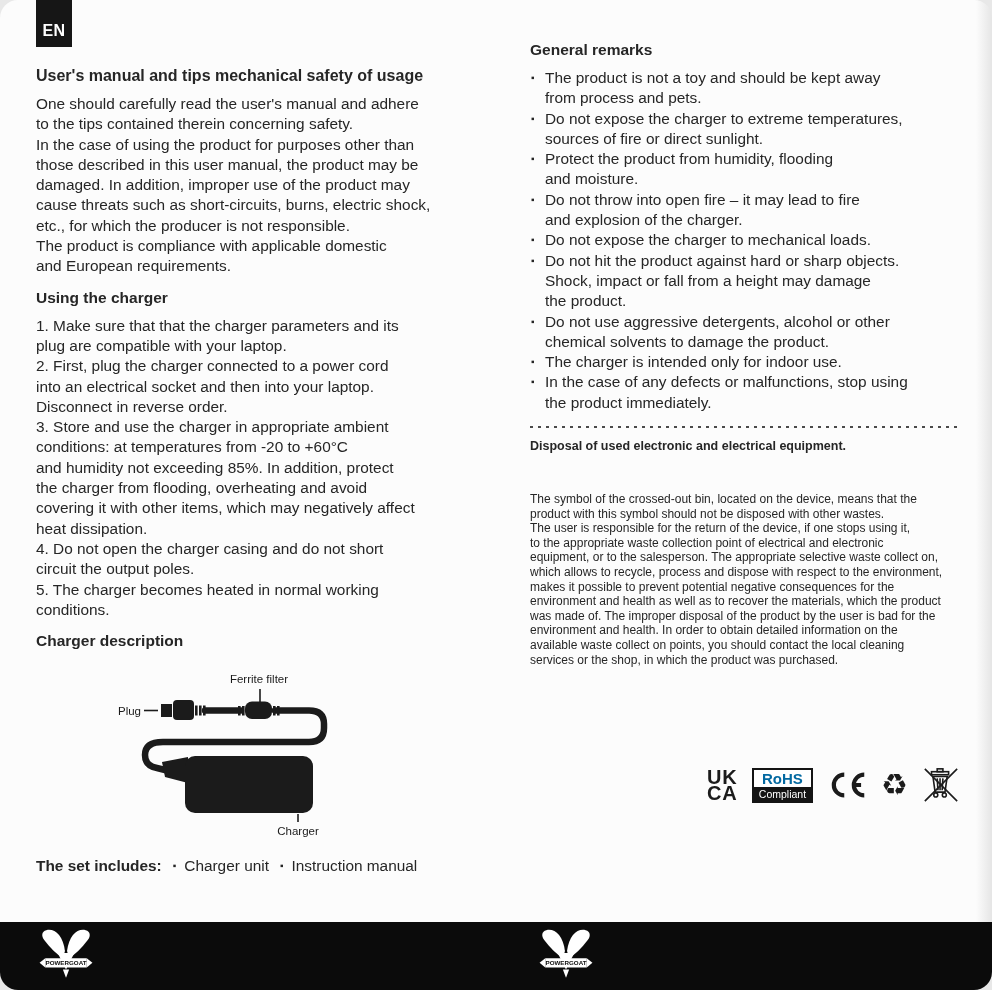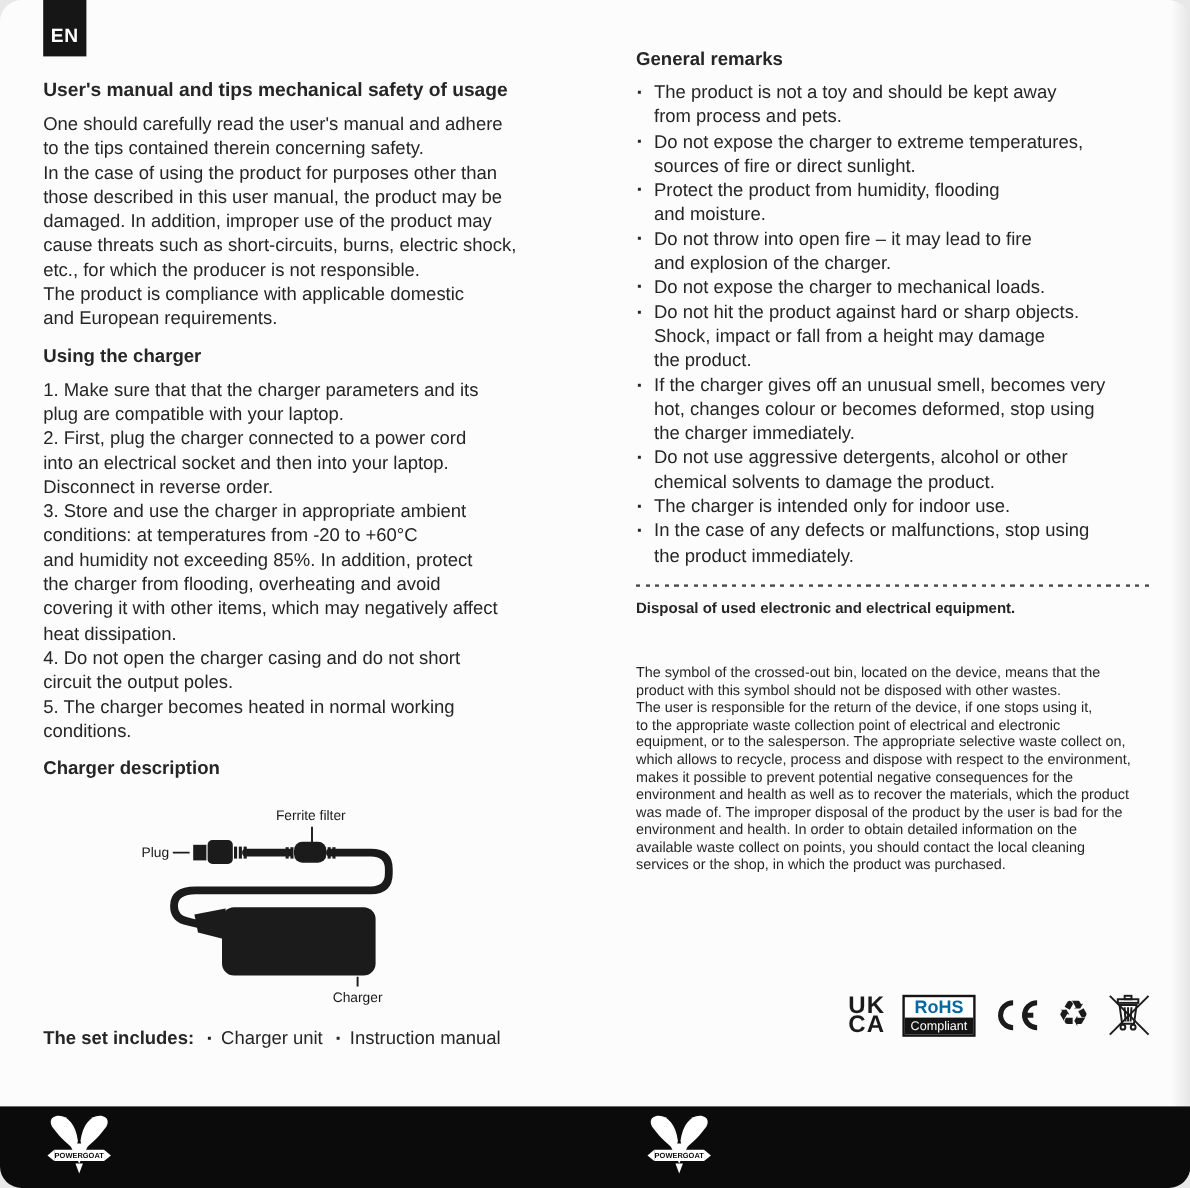--- a/index.html
+++ b/index.html
@@ -134,23 +134,20 @@
         <li class="remark-item"><span class="remark-text">Do not throw into open fire – it may lead to fire
 and explosion of the charger.</span></li>
 
         <li class="remark-item"><span class="remark-text">Do not expose the charger to mechanical loads.</span></li>
 
         <li class="remark-item"><span class="remark-text">Do not hit the product against hard or sharp objects.
 Shock, impact or fall from a height may damage
 the product.</span></li>
 
 
-        <li class="remark-item"><span class="remark-text">If the charger gives off an unusual smell, becomes very
-hot, changes colour or becomes deformed, stop using
-the charger immediately.</span></li>
 
         <li class="remark-item"><span class="remark-text">Do not use aggressive detergents, alcohol or other
 chemical solvents to damage the product.</span></li>
 
         <li class="remark-item"><span class="remark-text">The charger is intended only for indoor use.</span></li>
 
         <li class="remark-item"><span class="remark-text">In the case of any defects or malfunctions, stop using
 the product immediately.</span></li>
       </ul>
 

